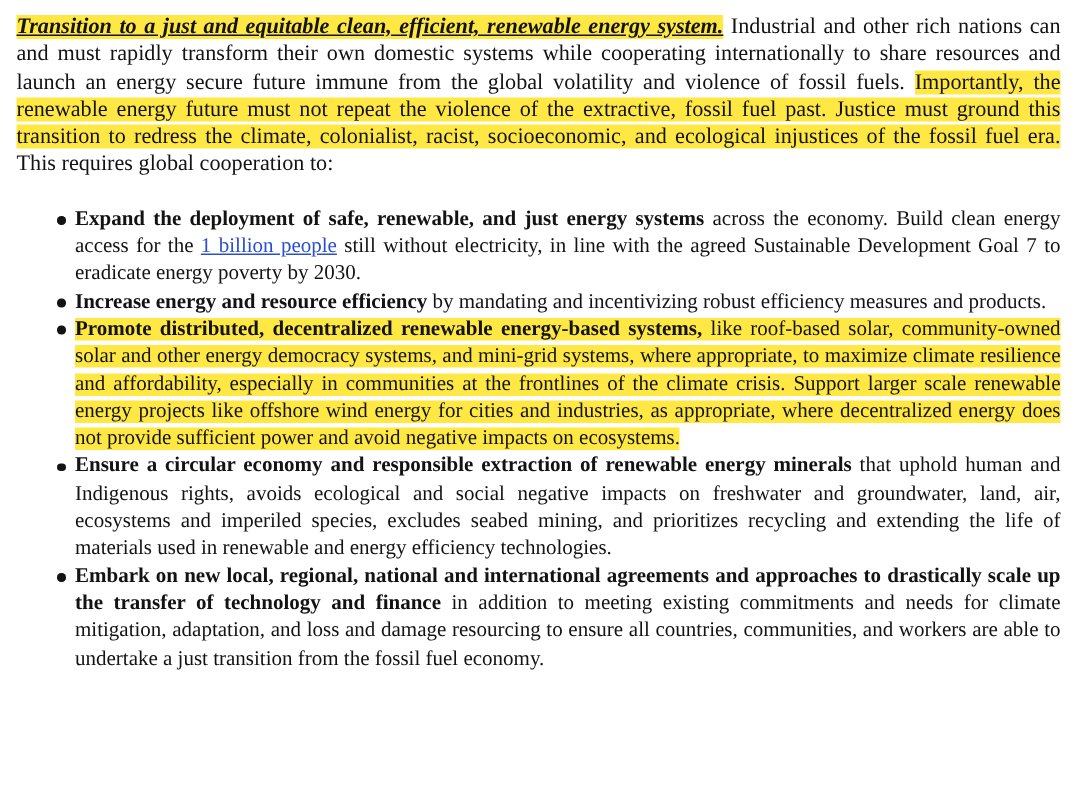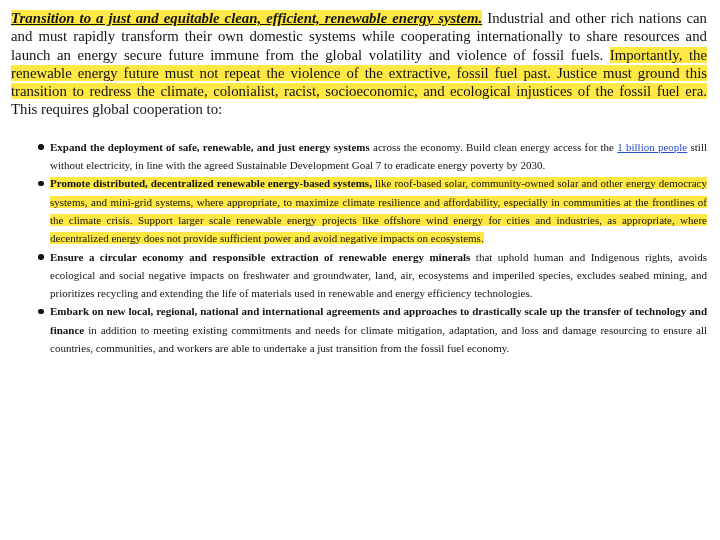--- a/index.html
+++ b/index.html
@@ -38,21 +38,21 @@
   }
   ul.bullets {
     list-style: none;
     margin: 19px 0 0 0;
     padding: 0;
   }
   ul.bullets li {
     position: relative;
     padding-left: 39px;
     text-align: justify;
-    font-size: 11px;
+    font-size: 14px;
     line-height: 18.3px;
   }
   .marker {
     position: absolute;
     left: 27px;
     top: 6.5px;
     width: 5.5px;
     height: 5.5px;
     border-radius: 50%;
     background: var(--ink, #131313);
@@ -65,20 +65,24 @@
 
   <p class="para"><span class="seg b i u hl">Transition to a just and equitable clean, efficient, renewable energy system.</span><span class="seg"> Industrial and other rich nations can and must rapidly transform their own domestic systems while cooperating internationally to share resources and launch an energy secure future immune from the global volatility and violence of fossil fuels. </span><span class="seg hl">Importantly, the renewable energy future must not repeat the violence of the extractive, fossil fuel past. Justice must ground this transition to redress the climate, colonialist, racist, socioeconomic, and ecological injustices of the fossil fuel era.</span><span class="seg"> This requires global cooperation to:</span></p>
 
   <ul class="bullets">
     <li>
       <span class="marker"></span>
       <span><span class="seg b">Expand the deployment of safe, renewable, and just energy systems</span><span class="seg"> across the economy. Build clean energy access for the </span><a class="seg link" href="#">1 billion people</a><span class="seg"> still without electricity, in line with the agreed Sustainable Development Goal 7 to eradicate energy poverty by 2030.</span></span>
     </li>
     <li>
       <span class="marker"></span>
+      <span><span class="seg b">Increase energy and resource efficiency</span><span class="seg"> by mandating and incentivizing robust efficiency measures and products.</span></span>
+    </li>
+    <li>
+      <span class="marker"></span>
       <span><span class="seg b hl">Promote distributed, decentralized renewable energy-based systems,</span><span class="seg hl"> like roof-based solar, community-owned solar and other energy democracy systems, and mini-grid systems, where appropriate, to maximize climate resilience and affordability, especially in communities at the frontlines of the climate crisis. Support larger scale renewable energy projects like offshore wind energy for cities and industries, as appropriate, where decentralized energy does not provide sufficient power and avoid negative impacts on ecosystems.</span></span>
     </li>
     <li>
       <span class="marker"></span>
       <span><span class="seg b">Ensure a circular economy and responsible extraction of renewable energy minerals</span><span class="seg"> that uphold human and Indigenous rights, avoids ecological and social negative impacts on freshwater and groundwater, land, air, ecosystems and imperiled species, excludes seabed mining, and prioritizes recycling and extending the life of materials used in renewable and energy efficiency technologies.</span></span>
     </li>
     <li>
       <span class="marker"></span>
       <span><span class="seg b">Embark on new local, regional, national and international agreements and approaches to drastically scale up the transfer of technology and finance</span><span class="seg"> in addition to meeting existing commitments and needs for climate mitigation, adaptation, and loss and damage resourcing to ensure all countries, communities, and workers are able to undertake a just transition from the fossil fuel economy.</span></span>
     </li>

